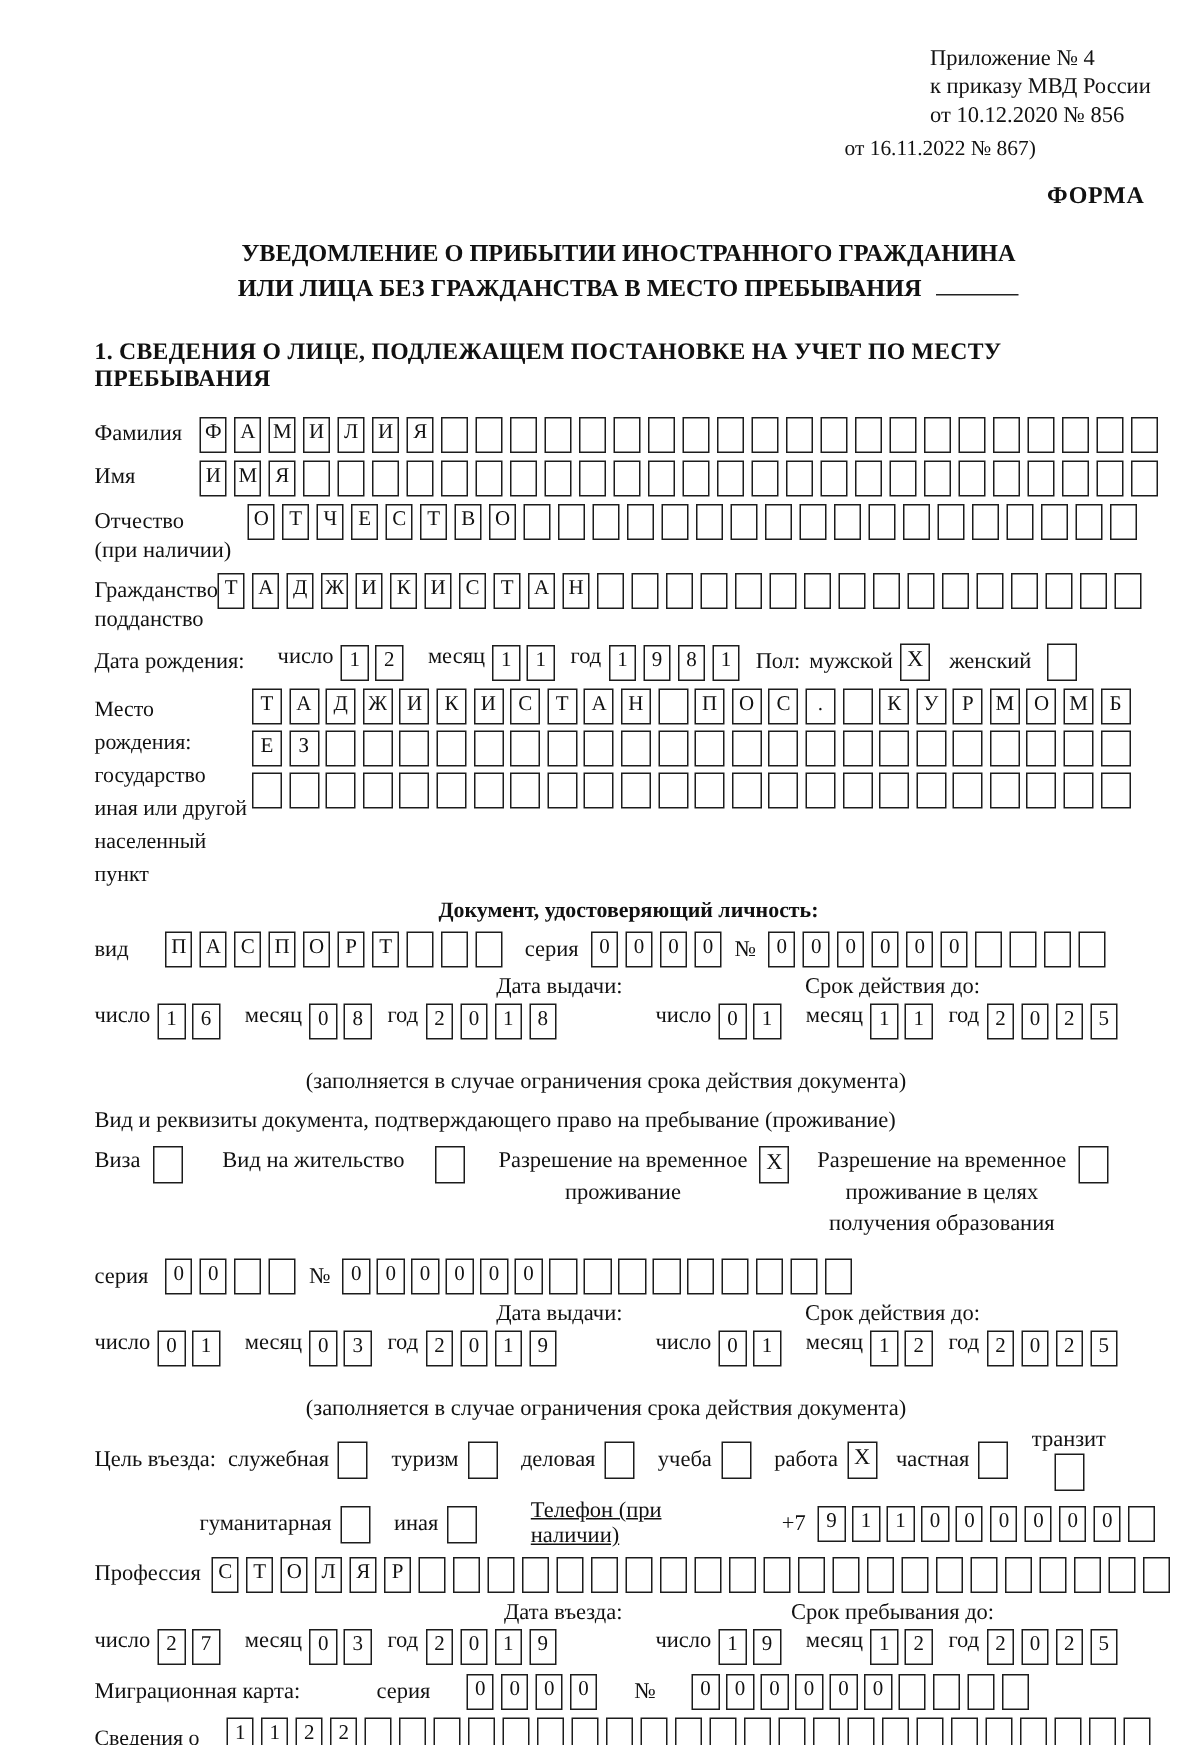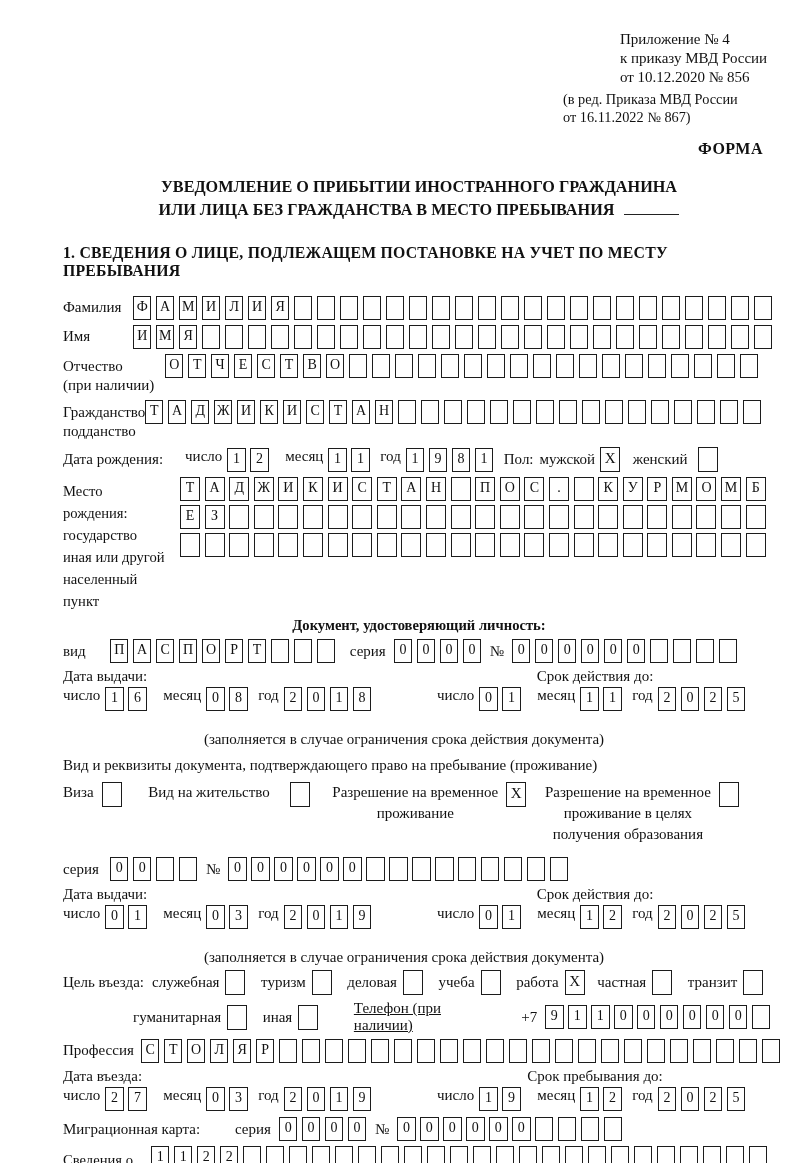--- a/index.html
+++ b/index.html
@@ -25,21 +25,21 @@
   .appendix{margin-left:557px;line-height:19px;font-size:15px;}
   .appendix .vred{margin-left:-57px;margin-top:3px;font-size:14.3px;line-height:18px;}
   .forma{text-align:right;padding-right:12px;font-weight:bold;font-size:16px;margin-top:14px;letter-spacing:.5px;}
   .title{ text-align:center;font-weight:bold;font-size:16.2px;line-height:23px;margin-top:18px;}
   .blank-line{display:inline-block;width:55px;border-bottom:1.6px solid #222;height:14px;margin-left:10px;}
   .sec-heading{font-weight:bold;font-size:15.8px;margin-top:22px;margin-bottom:16px;letter-spacing:.2px;}
   .doc-heading{text-align:center;font-weight:bold;font-size:14.6px;margin:4px 0 5px 0;}
   
   .dates{margin-top:2px;margin-bottom:3px;}
   .dates .hdr{display:flex;font-size:15px;margin-bottom:2px;}
-  .dates .hdr .h1{width:352px;text-align:left;}
+  .dates .hdr .h1{width:352px;text-align:right;}
   .dates .hdr .h2{flex:1;text-align:center;}
   .dline{display:flex;align-items:center;}
   .dg{display:flex;align-items:flex-start;}
   .dg .lbl{margin-right:5px;}
   .dg .boxes{margin-right:12px;}
   .note{text-align:center;padding-right:30px;font-size:15px;margin-top:20px;margin-bottom:4px;}
   .para{line-height:26px;}
   .permits{display:flex;align-items:flex-start;margin-top:4px;margin-bottom:12px;}
   .permit{display:flex;align-items:flex-start;}
   .permit .plines{text-align:center;line-height:21px;margin-right:8px;}
@@ -49,21 +49,20 @@
 </head>
 <body>
 
 <div class="page">
 
   <div class="appendix">
     <div>Приложение № 4</div>
     <div>к приказу МВД России</div>
     <div>от 10.12.2020 № 856</div>
     <div class="vred">
-      <div>(в ред. Приказа МВД России</div>
       <div>от 16.11.2022 № 867)</div>
     </div>
   </div>
 
   <div class="forma">ФОРМА</div>
 
   <div class="title">
     <div>УВЕДОМЛЕНИЕ О ПРИБЫТИИ ИНОСТРАННОГО ГРАЖДАНИНА</div>
     <div><span>ИЛИ ЛИЦА БЕЗ ГРАЖДАНСТВА В МЕСТО ПРЕБЫВАНИЯ</span><span class="blank-line"></span></div>
   </div>
@@ -234,21 +233,21 @@
     <span style="margin-left:6px;">мужской</span>
     <span class="boxes" style="margin-left:5px;">
         <span class="box cb">X</span>
       </span>
     <span style="margin-left:8px;">женский</span>
     <span class="boxes" style="margin-left:10px;">
         <span class="box cb"></span>
       </span>
   </div>
 
-  <div class="row" style="margin-top:4px;gap:12px;">
+  <div class="row" style="margin-top:4px;">
     <div class="lblcol" style="width:105px;line-height:22px;font-size:14.6px;">
       <div>Место рождения:</div>
       <div>государство</div>
       <div>иная или другой</div>
       <div>населенный пункт</div>
     </div>
     <div>
       <div class="boxes" style="margin-bottom:4px;">
           <span class="box w">Т</span>
           <span class="box w">А</span>
@@ -560,21 +559,21 @@
         <span class="boxes">
           <span class="box cb">X</span>
         </span>
       </span>
     <span class="opt">
         <span class="olabel">частная</span>
         <span class="boxes">
           <span class="box cb"></span>
         </span>
       </span>
-    <span class="opt" style="margin-right:0;">
+    <span class="opt" style="margin-right:0;flex-direction:column;">
         <span class="olabel">транзит</span>
         <span class="boxes">
           <span class="box cb"></span>
         </span>
       </span>
   </div>
 
   <div class="row" style="align-items:center;padding-left:70px;">
     <span class="opt">
         <span class="olabel">гуманитарная</span>
@@ -678,21 +677,21 @@
         <span class="boxes">
             <span class="box">2</span>
             <span class="box">0</span>
             <span class="box">2</span>
             <span class="box">5</span>
           </span>
       </div>
     </div>
   </div>
 
-  <div class="row" style="align-items:center;">
+  <div class="row" style="align-items:center;gap:16px;">
     <span style="width:172px;">Миграционная карта:</span>
     <span style="margin-right:8px;">серия</span>
     <span class="boxes">
         <span class="box">0</span>
         <span class="box">0</span>
         <span class="box">0</span>
         <span class="box">0</span>
       </span>
     <span style="margin:0 8px 0 4px;">№</span>
     <span class="boxes">

